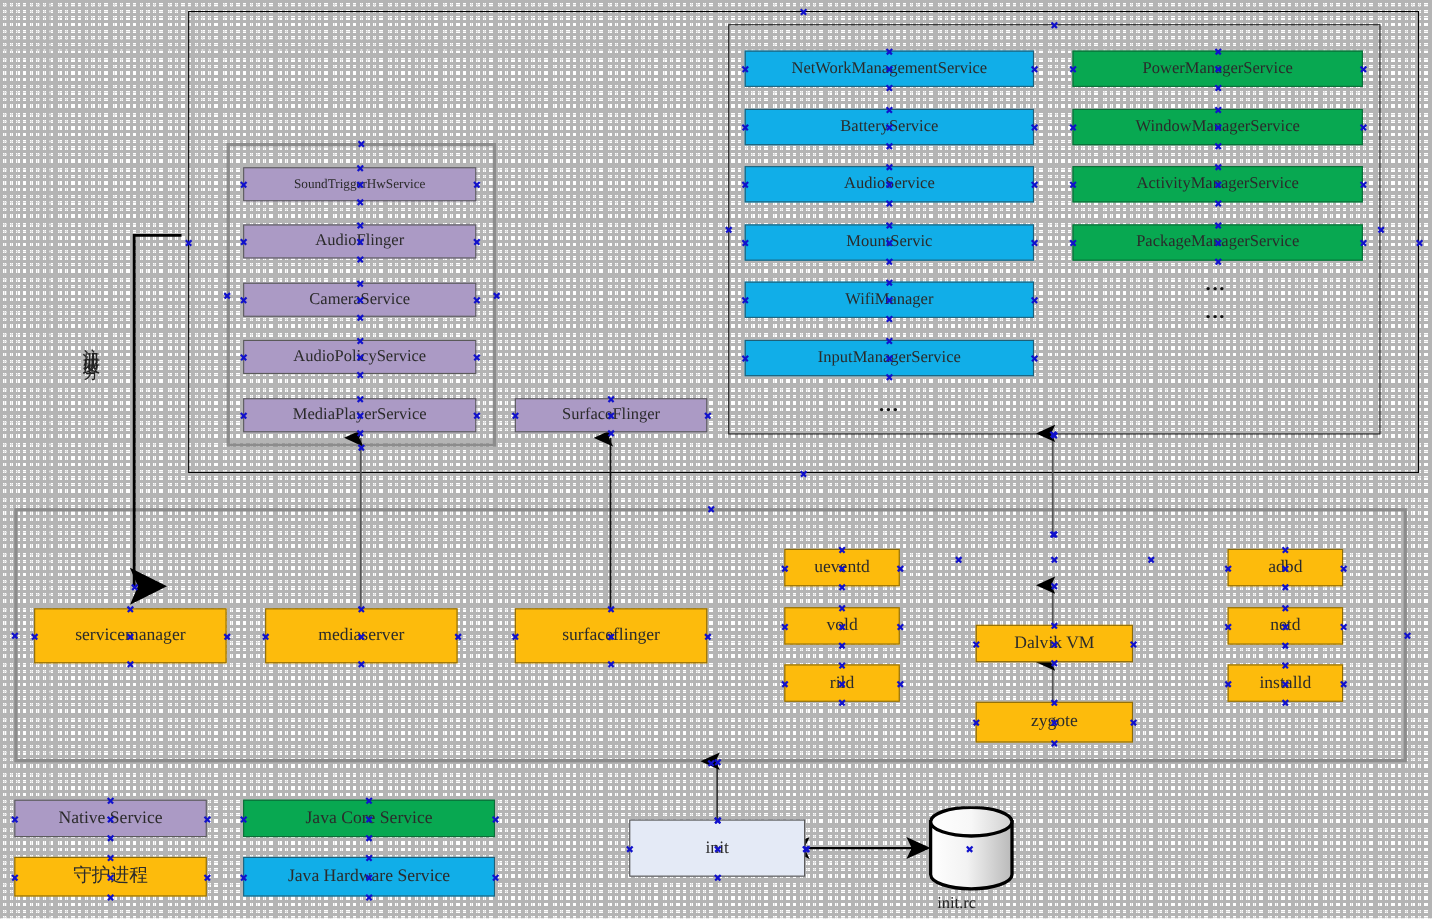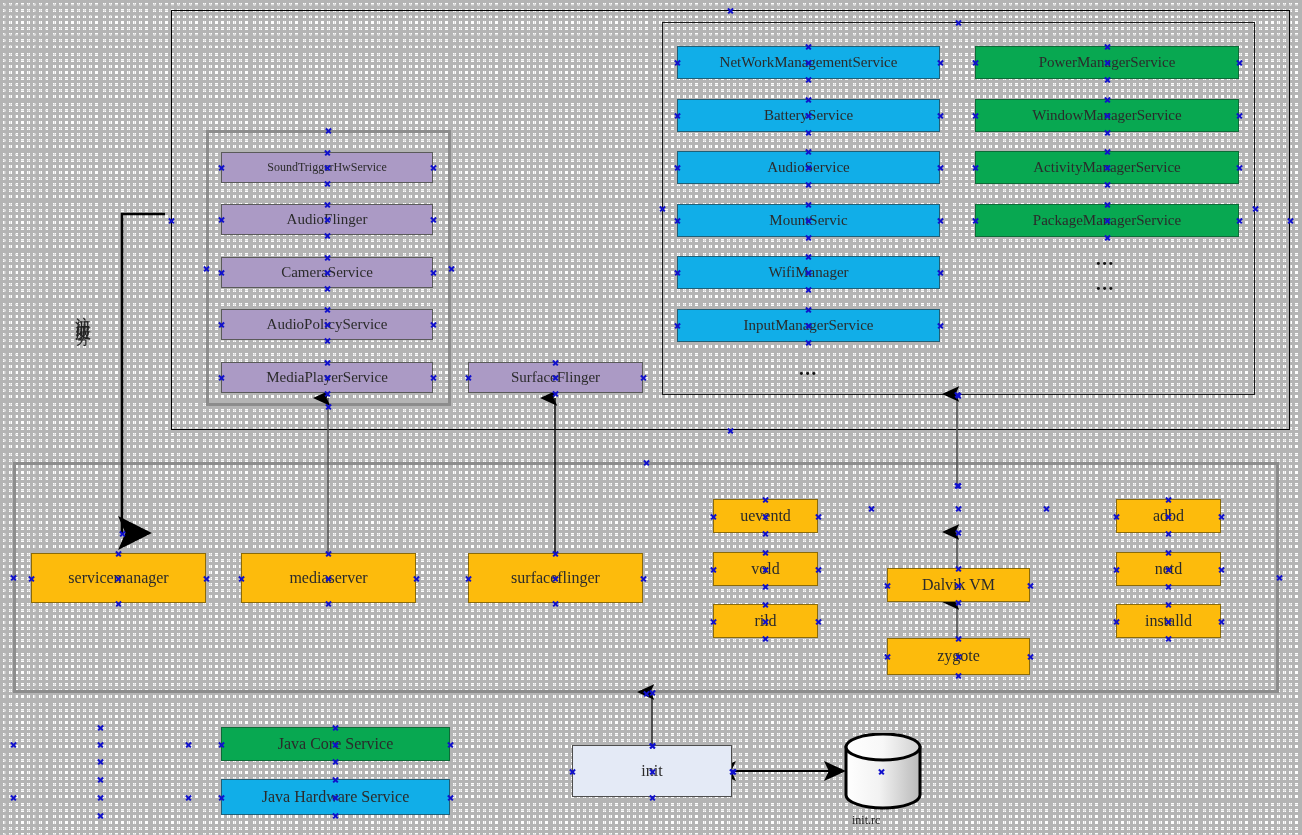--- a/index.html
+++ b/index.html
@@ -93,21 +93,21 @@
   .hx:before,.hx:after{
     content:"";position:absolute;left:0;top:3px;
     width:7px;height:1.6px;background:#1111cc;
   }
   .hx:before{transform:rotate(45deg);}
   .hx:after{transform:rotate(-45deg);}
 
   svg.links{position:absolute;left:0;top:0;width:1302px;height:835px;pointer-events:none;}
 
   .dbcyl{position:absolute;}
-  .dblabel{position:absolute;font-size:12px;color:#222;}
+  .dblabel{position:absolute;font-size:15px;color:#222;}
 </style>
 </head>
 <body>
 
 <div id="canvas">
   <div class="gridfine"></div>
   <div class="gridmajor"></div>
 
   <div class="container outer-black" style="left:171px;top:10px;width:1119px;height:420px;"></div>
 
@@ -205,21 +205,23 @@
           <stop offset="0.5" stop-color="#f7f7f7"></stop>
           <stop offset="1" stop-color="#d0d0d0"></stop>
         </linearGradient>
       </defs>
       <path d="M3,14 L3,62 A37,13 0 0 0 77,62 L77,14 Z" fill="url(#cylg)" stroke="#000" stroke-width="3"></path>
       <ellipse cx="40" cy="14" rx="37" ry="13" fill="url(#cyltop)" stroke="#000" stroke-width="3"></ellipse>
     </svg>
   </div>
   <div class="dblabel" style="left:852px;top:813px;">init.rc</div>
 
+  <div class="box svc purple" style="left:13px;top:727px;width:175px;height:34px;font-size:16px;">Native Service</div>
   <div class="box svc green" style="left:221px;top:727px;width:229px;height:34px;font-size:16px;">Java Core Service</div>
+  <div class="box svc orange" style="left:13px;top:779px;width:175px;height:36px;font-size:17px;font-family:'DejaVu Sans',sans-serif;">守护进程</div>
   <div class="box svc blue" style="left:221px;top:779px;width:229px;height:36px;font-size:16px;">Java Hardware Service</div>
 
   <div id="handles">
       <div class="hx" style="left: 221px; top: 167.5px;"></div>
       <div class="hx" style="left: 433px; top: 167.5px;"></div>
       <div class="hx" style="left: 327px; top: 152px;"></div>
       <div class="hx" style="left: 327px; top: 183px;"></div>
       <div class="hx" style="left: 327px; top: 167.5px;"></div>
       <div class="hx" style="left: 221px; top: 219.5px;"></div>
       <div class="hx" style="left: 433px; top: 219.5px;"></div>

